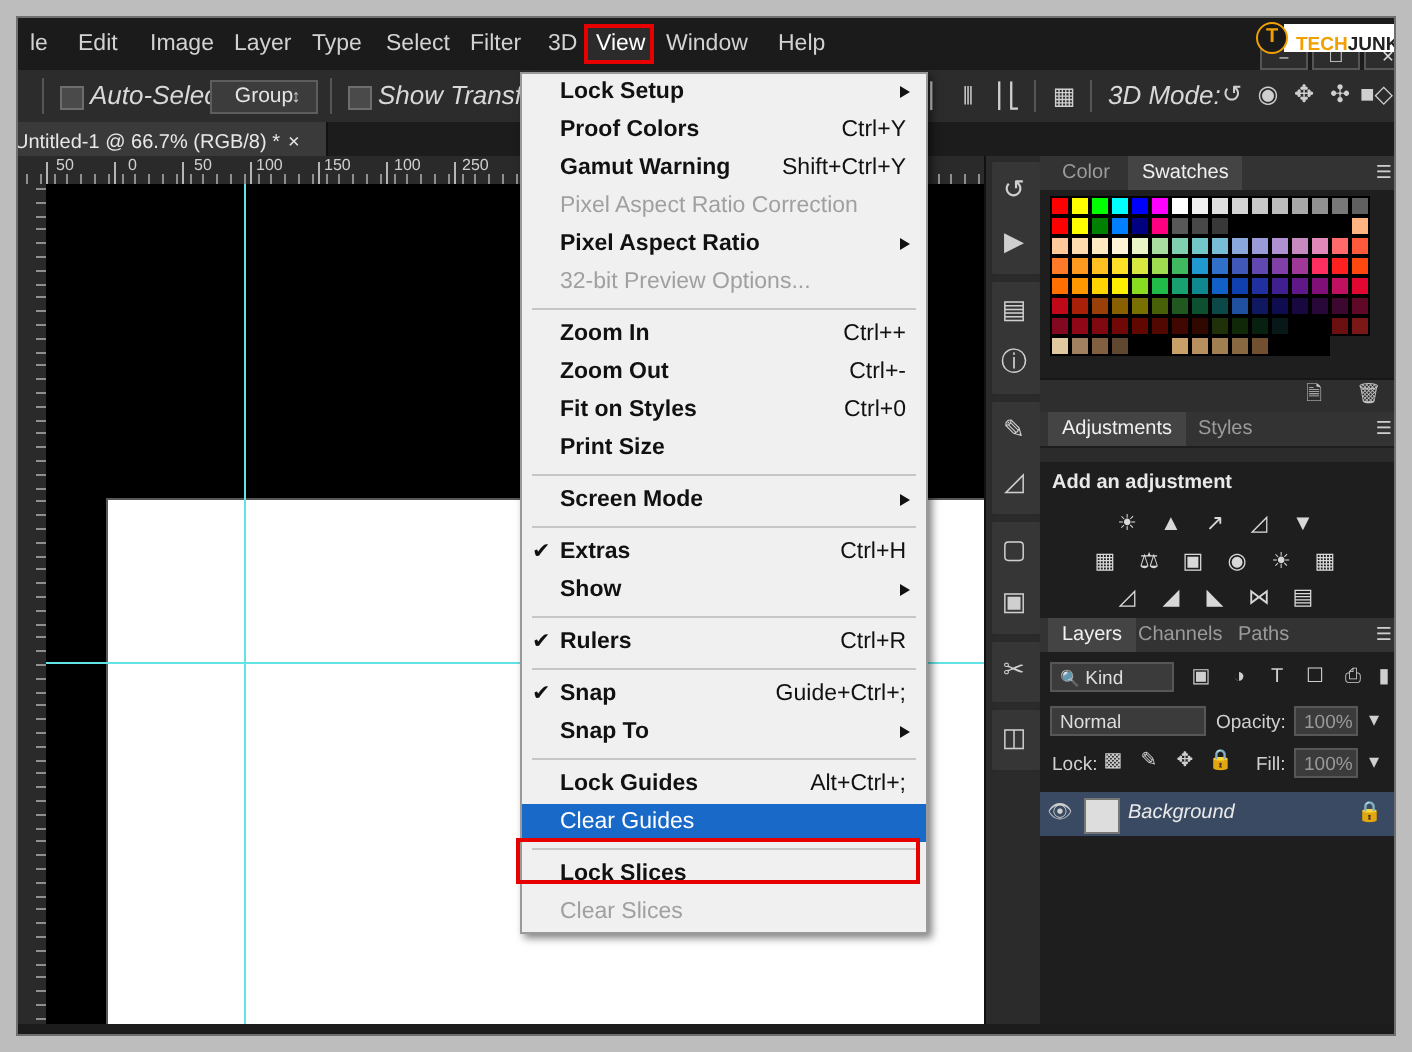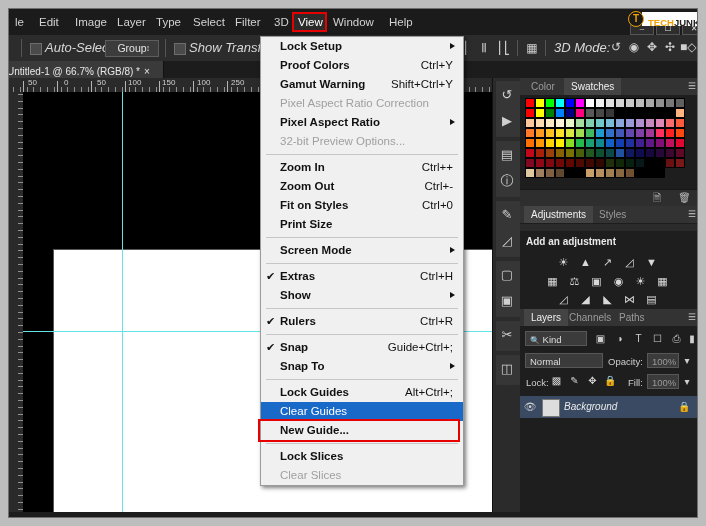--- a/index.html
+++ b/index.html
@@ -660,23 +660,20 @@
           <div class="varrow"></div>
         </div>
         <div class="vsep"></div>
         <div class="vrow">
           <div class="vlabel bold">Lock Guides</div>
           <div class="vkey">Alt+Ctrl+;</div>
         </div>
         <div class="vrow hl">
           <div class="vlabel">Clear Guides</div>
         </div>
-        <div class="vrow">
-          <div class="vlabel bold">New Guide...</div>
-        </div>
         <div class="vsep"></div>
         <div class="vrow">
           <div class="vlabel bold">Lock Slices</div>
         </div>
         <div class="vrow">
           <div class="vlabel dim">Clear Slices</div>
         </div>
         <div id="clearguides-box" style="top: 382px;"></div>
       </div>
 

